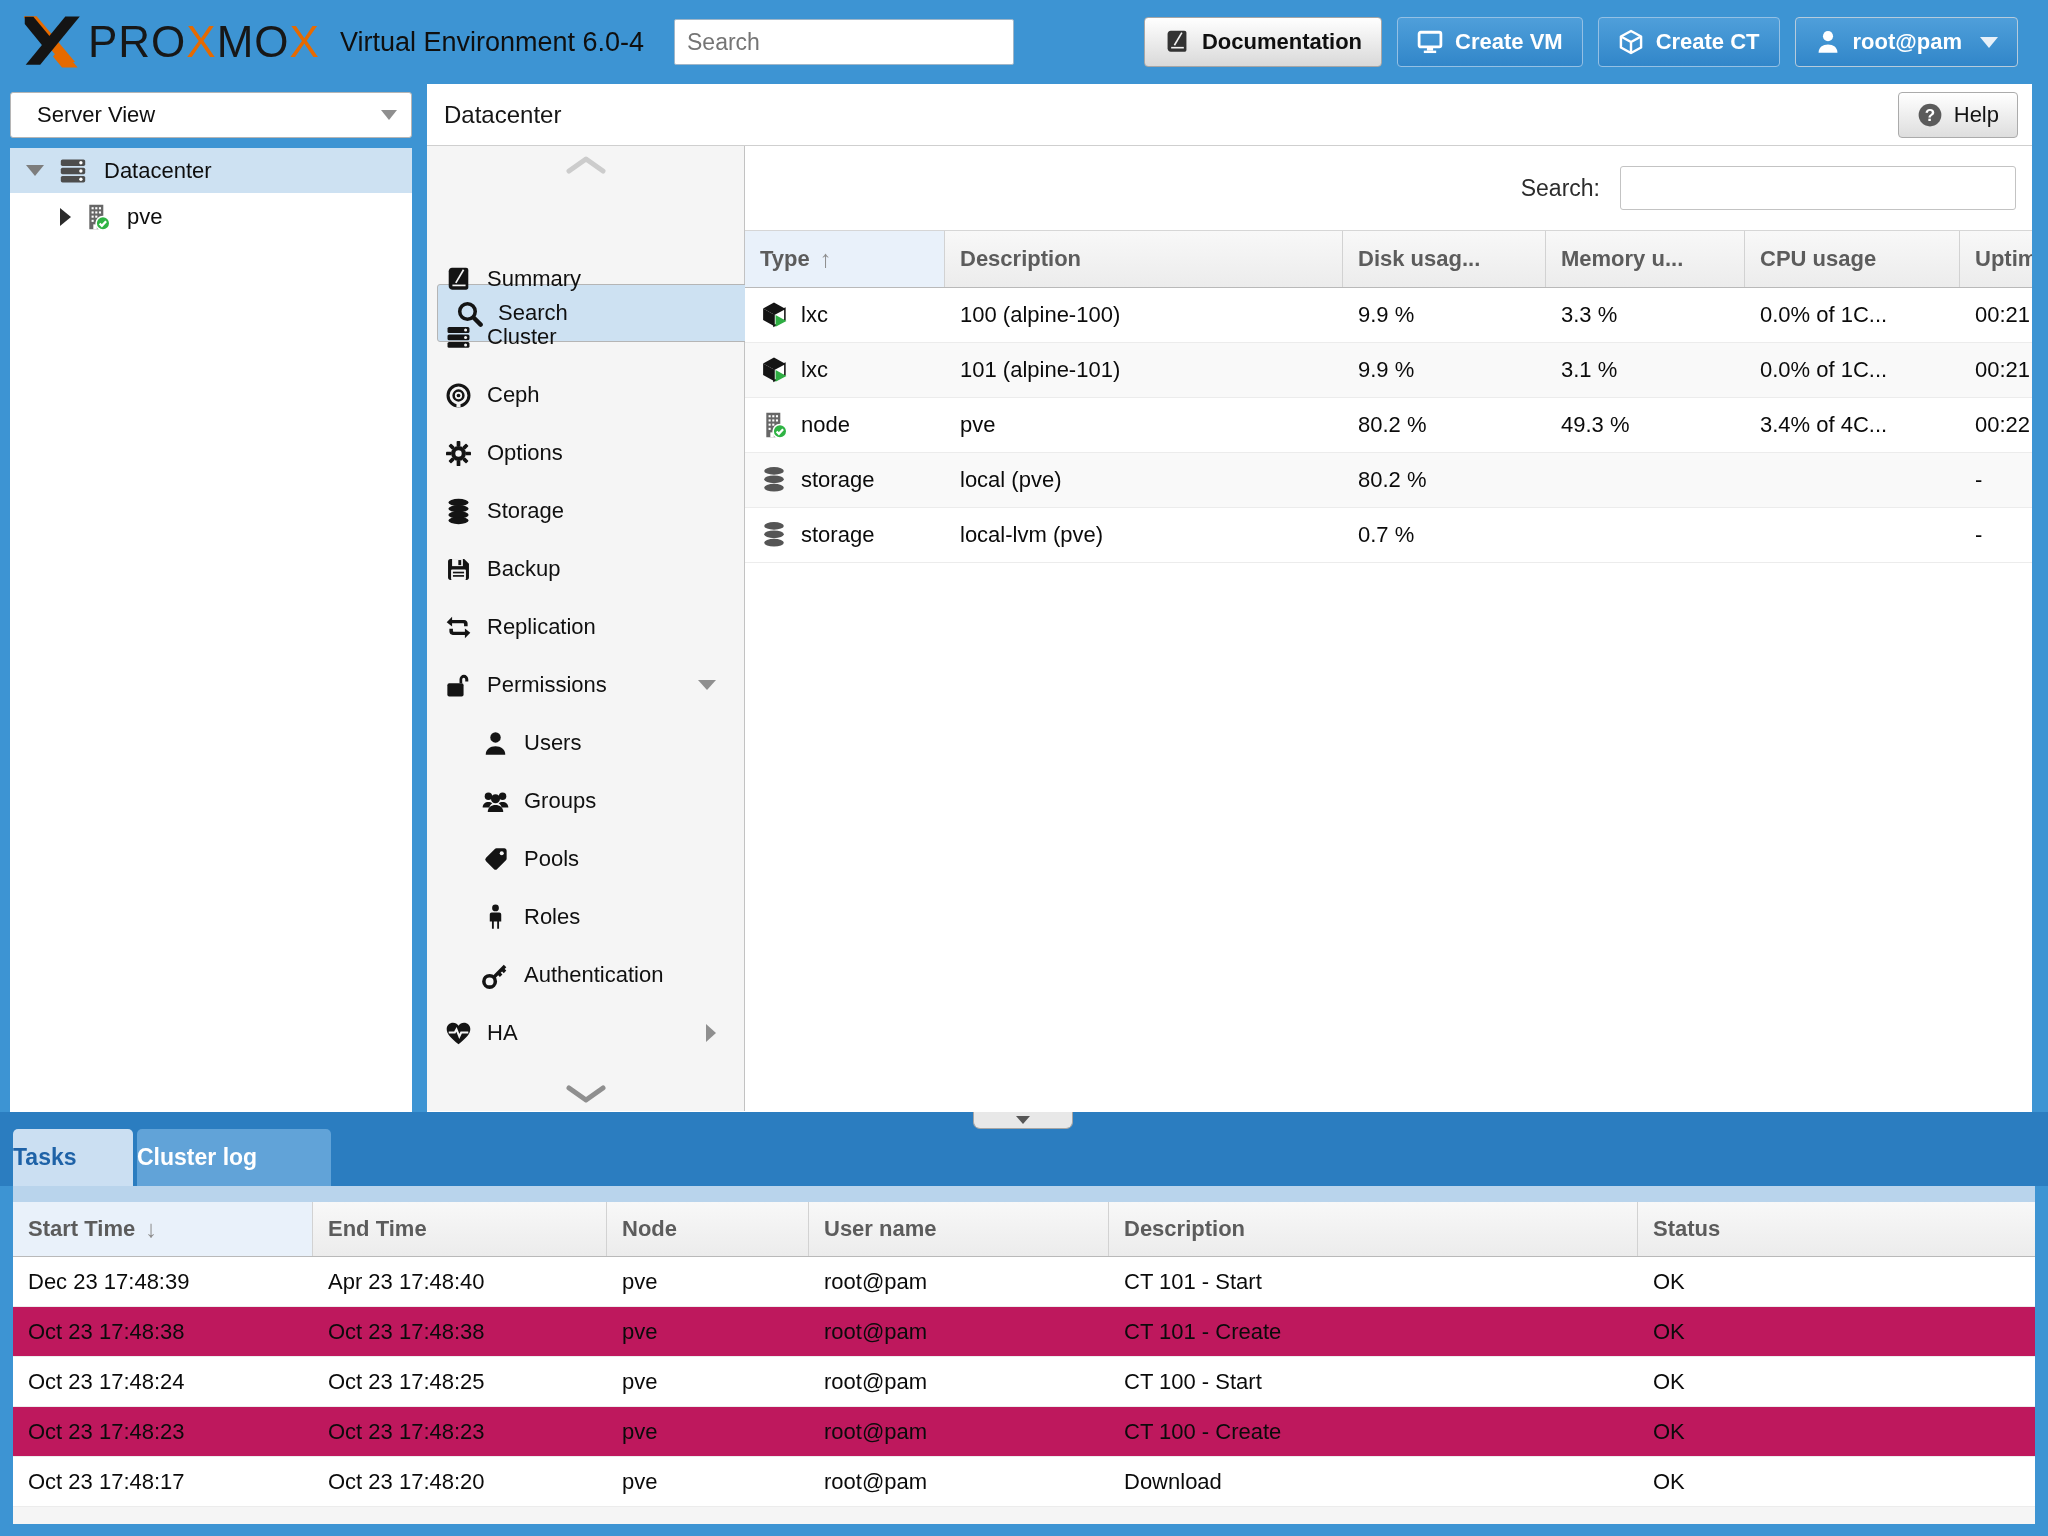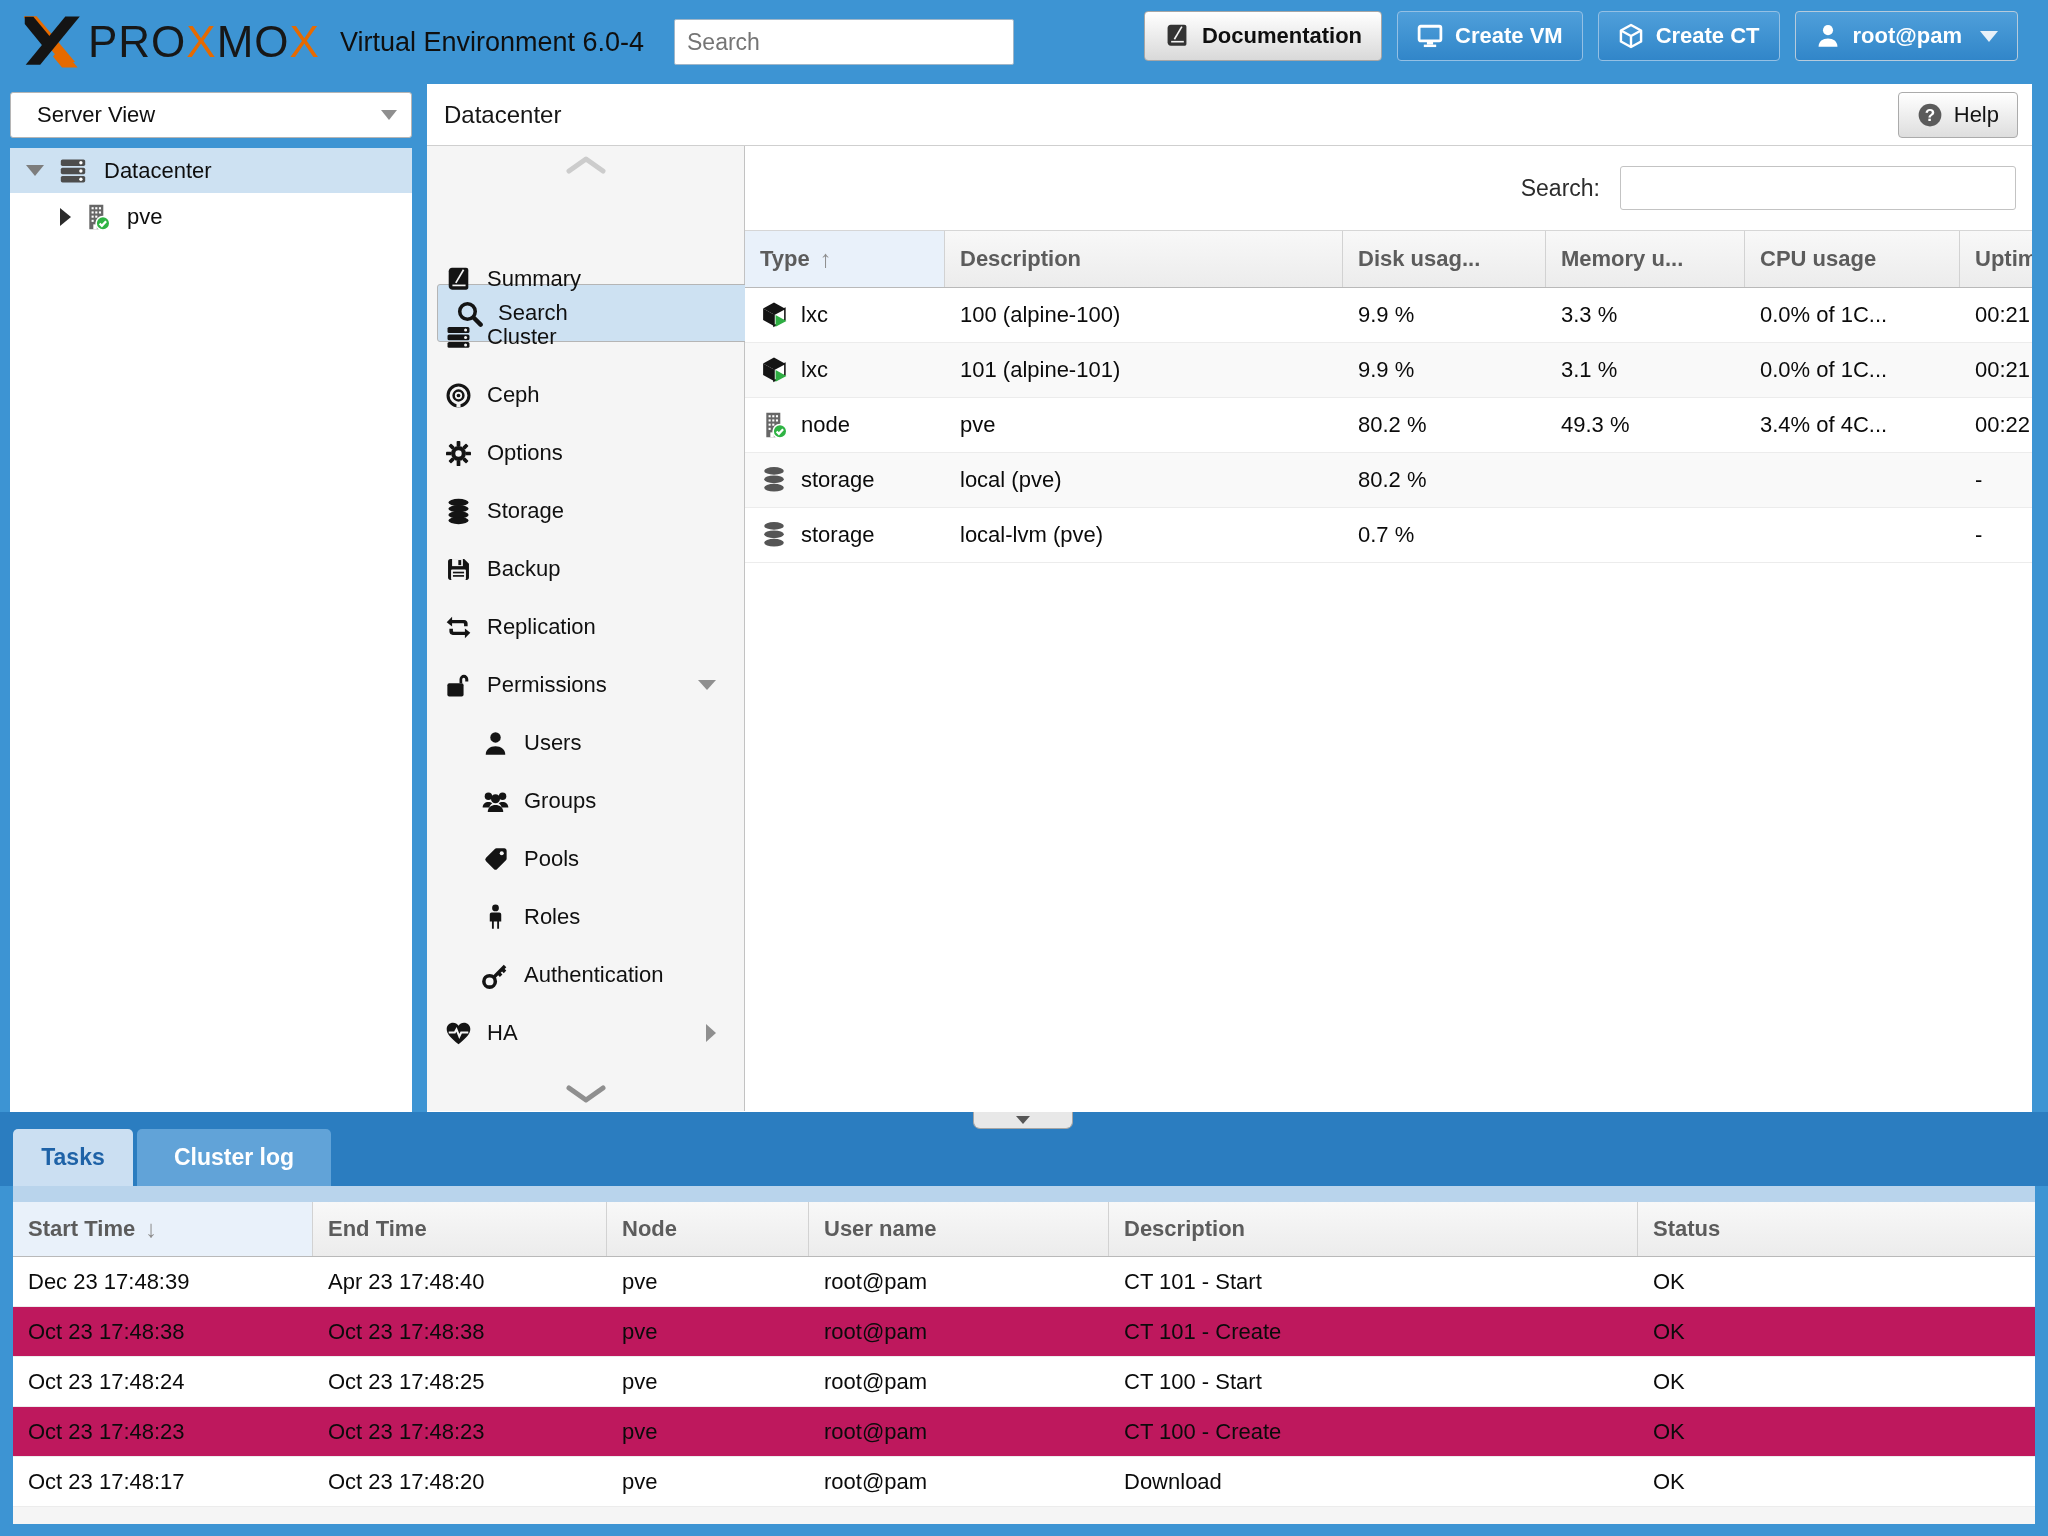--- a/index.html
+++ b/index.html
@@ -9,21 +9,21 @@
 
   
   .hdr{position:absolute;left:0;top:0;width:2048px;height:84px;display:flex;align-items:center}
   .logo{display:flex;align-items:center;margin-left:24px}
   .logo-x{width:58px;height:58px;margin-right:6px}
   .logo-text{font-size:44px;font-weight:normal;color:#171717;letter-spacing:1px}
   .lx{color:#e66a00}
   .subtitle{font-size:27px;color:#0f0f0f;margin-left:20px}
   .hsearch{position:absolute;left:674px;top:19px;width:340px;height:46px}
   .hsearch input{width:100%;height:100%;border:1px solid #9fb6c9;border-radius:2px;font-size:23px;padding:0 12px;color:#333;outline:none;font-family:inherit}
-  .hbtns{position:absolute;right:30px;top:17px;display:flex;align-items:center;height:38px}
+  .hbtns{position:absolute;right:30px;top:17px;display:flex;height:38px}
   .btn{display:flex;align-items:center;gap:12px;padding:0 19px;height:50px;border-radius:4px;font-size:22px;font-weight:bold;cursor:default}
   .btn-light{background:linear-gradient(#ffffff,#d9d9d9);border:1px solid #a6a6a6;color:#0f0f0f}
   .btn-blue{background:linear-gradient(#4f9fda,#3186c9);border:1px solid #94c0e4;color:#fff}
   .btn + .btn{margin-left:15px}
   .btn-user{margin-left:32px;border-color:#b6cbdc}
   .bico{width:26px;height:26px;display:flex}
   .bico svg,.nico svg,.tico svg,.sico svg{width:100%;height:100%}
   .caret-dn-w{width:0;height:0;border-left:9px solid transparent;border-right:9px solid transparent;border-top:11px solid #e8f1f9;margin-left:6px}
 
   
@@ -69,21 +69,21 @@
   .w-up{flex:1;border-right:none}
   .grow{display:flex;height:55px;border-bottom:1px solid #ececec;align-items:center;font-size:22px;color:#0b0b0b;background:#fff}
   .grow.alt{background:#f9f9f9}
   .gcell{padding-left:15px;display:flex;align-items:center;gap:13px;overflow:hidden;white-space:nowrap;height:100%}
   .tico{width:28px;height:28px;display:flex;flex:none}
 
   
   .tstrip{position:absolute;left:0;top:1112px;width:2048px;height:74px;background:#2b7dc0}
   .handle{position:absolute;left:973px;top:1112px;width:100px;height:17px;background:#e8e8e8;border:1px solid #a5a5a5;border-top:none;border-radius:0 0 7px 7px;display:flex;align-items:center;justify-content:center}
   .handle .h-caret{width:0;height:0;border-left:7px solid transparent;border-right:7px solid transparent;border-top:8px solid #565656}
-  .tab{position:absolute;top:1129px;height:57px;display:flex;align-items:center;justify-content:center;font-size:23px;font-weight:bold;border-radius:5px 5px 0 0}
+  .tab{position:absolute;top:1129px;height:57px;display:flex;align-items:center;justify-content:flex-start;font-size:23px;font-weight:bold;border-radius:5px 5px 0 0}
   .tab-tasks{left:13px;width:120px;background:#cbdff2;color:#1e62a7}
   .tab-cluster{left:137px;width:194px;background:#61a3d8;color:#fff}
   .lstrip{position:absolute;left:13px;top:1186px;width:2022px;height:16px;background:#b9d4ec}
   .ttable{position:absolute;left:13px;top:1202px;width:2022px;height:322px;background:#f5f5f5}
   .thead{display:flex;height:55px;background:linear-gradient(#f8f8f8,#ececec);border-bottom:1px solid #b9b9b9}
   .tw-start{width:300px}.tw-end{width:294px}.tw-node{width:202px}.tw-user{width:300px}.tw-desc{width:529px}
   .tw-status{flex:1;border-right:none}
   .trw{display:flex;height:50px;background:#fff;border-bottom:1px solid #ececec;align-items:center;font-size:22px;color:#0b0b0b}
   .trw.alt{background:#be185d}
   .tcell{padding-left:15px;overflow:hidden;white-space:nowrap;display:flex;align-items:center;height:100%}

